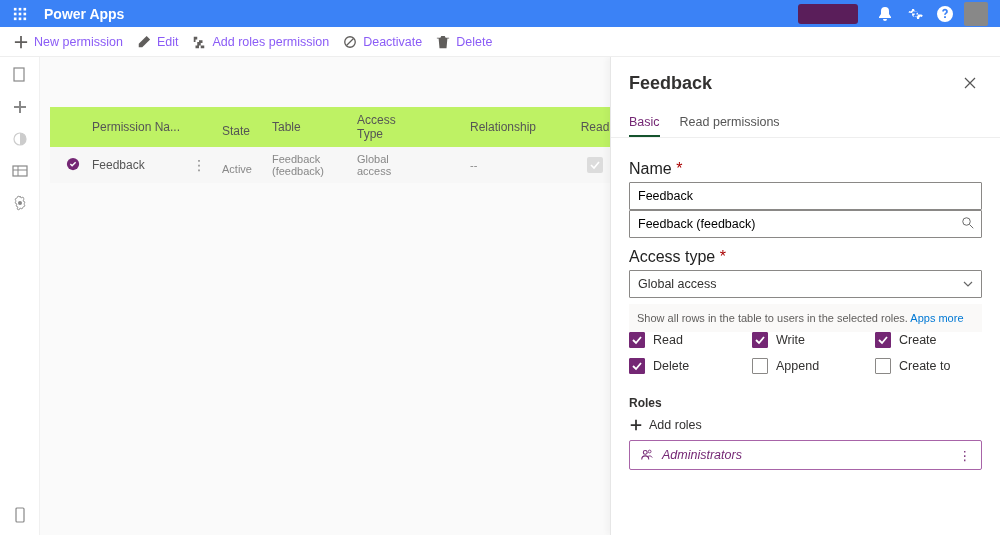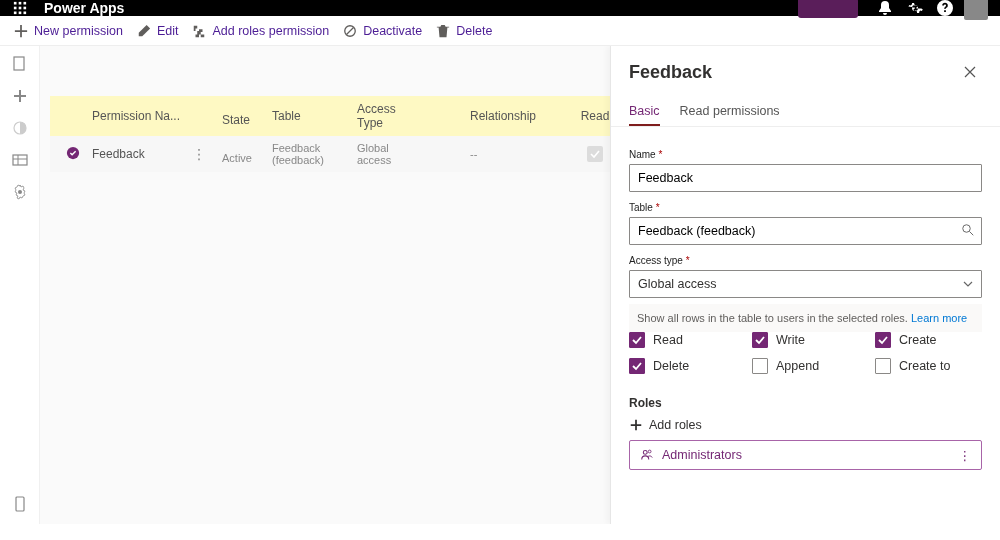--- a/index.html
+++ b/index.html
@@ -1,37 +1,37 @@
 <!DOCTYPE html>
 <html><head>
 <meta charset="utf-8">
 <style>
 * { margin: 0; padding: 0; box-sizing: border-box; font-family: "Segoe UI", -apple-system, sans-serif; }
 body { width: 1000px; height: 540px; overflow: hidden; background: #fff; color: #323130; font-size: 13px; }
 
-.topbar { height: 16px; background: #000000; display: flex; align-items: center; color: #fff; padding: 0 8px; }
+.topbar { height: 27px; background: #3b82f6; display: flex; align-items: center; color: #fff; padding: 0 8px; }
 .waffle { width: 24px; height: 24px; display: flex; align-items: center; justify-content: center; cursor: pointer; }
 .waffle svg { width: 14px; height: 14px; }
 .app-title { font-size: 14px; font-weight: 600; margin-left: 12px; }
 .topbar-spacer { flex: 1; }
 .topbar-badge { width: 60px; height: 20px; background: #5a1e5a; border-radius: 3px; margin-right: 12px; }
 .topbar-icon { width: 30px; height: 32px; display: flex; align-items: center; justify-content: center; cursor: pointer; }
 .topbar-icon svg { width: 16px; height: 16px; fill: #fff; }
 .avatar { width: 24px; height: 24px; background: #888; border-radius: 2px; margin: 0 4px; }
 
 .commandbar { height: 30px; display: flex; align-items: center; padding: 0 14px; border-bottom: 1px solid #eee; background: #fff; gap: 14px; }
-.cmd { display: flex; align-items: center; gap: 6px; color: #4c1d95; font-size: 12.5px; cursor: pointer; }
+.cmd { display: flex; align-items: center; gap: 6px; color: #8b5cf6; font-size: 12.5px; cursor: pointer; }
 .cmd svg { width: 14px; height: 14px; fill: #605e5c; }
 
 .body { display: flex; height: calc(540px - 32px - 30px); }
 .leftrail { width: 40px; border-right: 1px solid #f0f0f0; display: flex; flex-direction: column; align-items: center; padding-top: 10px; gap: 16px; }
 .leftrail-icon { width: 16px; height: 16px; fill: #888; cursor: pointer; }
 
 .main { flex: 1; background: #fafafa; position: relative; overflow: hidden; }
-.tablewrap { margin: 50px 10px 0 10px; background: #fef9c3; }
+.tablewrap { margin: 50px 10px 0 10px; background: #bef264; }
 .thead { display: flex; height: 40px; align-items: center; font-size: 12px; color: #555; padding: 0 10px; }
 .th-col { padding: 0 6px; }
 .col-check { width: 26px; }
 .col-name { width: 130px; }
 .col-state { width: 50px; margin-top: 7px; }
 .col-table { width: 85px; text-align: left; }
 .col-access { width: 75px; text-align: left; }
 .col-rel { width: 110px; text-align: left; margin-left: 38px; }
 .col-priv { width: 42px; text-align: center; }
 .trow { display: flex; height: 36px; align-items: center; padding: 0 10px; background: #f7f7f7; font-size: 12px; color: #555; }
@@ -40,43 +40,43 @@
 .priv-box { width: 16px; height: 16px; background: #dcdcdc; border-radius: 2px; display: inline-flex; align-items: center; justify-content: center; margin: 0 auto; }
 .priv-box svg { width: 10px; height: 10px; fill: #fff; }
 
 .panel { position: absolute; right: 0; top: 0; width: 390px; height: 100%; background: #fff; border-left: 1px solid #e6e6e6; box-shadow: -3px 0 6px rgba(0,0,0,0.04); display: flex; flex-direction: column; }
 .panel-head { display: flex; align-items: center; padding: 14px 18px 8px 18px; }
 .panel-title { font-size: 18px; font-weight: 600; flex: 1; }
 .panel-close { width: 24px; height: 24px; display: flex; align-items: center; justify-content: center; cursor: pointer; }
 .panel-close svg { width: 12px; height: 12px; stroke: #555; }
 .tabs { display: flex; gap: 20px; padding: 0 18px; border-bottom: 1px solid #eee; margin-top: 6px; }
 .tab { font-size: 12.5px; padding: 6px 0; cursor: pointer; color: #555; }
-.tab.active { color: #742774; border-bottom: 2px solid #7f1d1d; font-weight: 500; }
+.tab.active { color: #742774; border-bottom: 2px solid #14532d; font-weight: 500; }
 
 .panel-body { padding: 12px 18px; overflow-y: auto; flex: 1; }
-.field-label { font-size: 10px; margin: 10px 0 4px 0; color: #222; }
+.field-label { font-size: 16px; margin: 10px 0 4px 0; color: #222; }
 .req { color: #a80000; }
 .input { width: 100%; height: 28px; border: 1px solid #8a8886; padding: 0 8px; font-size: 12.5px; border-radius: 1px; }
 .input-lookup { position: relative; }
 .input-lookup svg { position: absolute; right: 8px; top: 7px; width: 12px; height: 12px; fill: #666; }
 .select { width: 100%; height: 28px; border: 1px solid #8a8886; padding: 0 8px; font-size: 12.5px; background: #fff; position: relative; display: flex; align-items: center; border-radius: 1px; }
 .select-caret { position: absolute; right: 8px; top: 10px; }
 .hint { background: #faf9f8; font-size: 11px; padding: 8px; margin-top: 6px; color: #605e5c; }
 .hint a { color: #0078d4; text-decoration: none; cursor: pointer; }
 
 .section-label { font-size: 12px; font-weight: 600; margin-top: 22px; margin-bottom: 8px; }
 .priv-grid { display: grid; grid-template-columns: 1fr 1fr 1fr; gap: 10px 16px; }
 .chk { display: flex; align-items: center; gap: 8px; font-size: 12.5px; cursor: pointer; }
 .chk-box { width: 16px; height: 16px; border: 1px solid #8a8886; display: flex; align-items: center; justify-content: center; border-radius: 1px; }
 .chk-box.checked { background: #742774; border-color: #742774; }
 .chk-box svg { width: 10px; height: 10px; fill: #fff; }
 
 .addroles { display: flex; align-items: center; gap: 6px; font-size: 12.5px; cursor: pointer; margin-bottom: 8px; color: #323130; }
 .role-pill { display: flex; align-items: center; height: 30px; border: 1px solid #a864a8; border-radius: 2px; padding: 0 6px 0 10px; margin-bottom: 6px; font-size: 12.5px; color: #742774; gap: 8px; }
-.role-pill .rname { flex: 1; }
+.role-pill .rname { flex: 1; font-style: italic; }
 .role-pill svg.ricon { width: 14px; height: 14px; fill: #742774; }
 .role-pill .rmore { color: #742774; cursor: pointer; padding: 0 4px; }
 </style>
 </head>
 <body>
 
 <div class="topbar">
   <div class="waffle">
     <svg viewBox="0 0 16 16">
         <g fill="#fff">
@@ -225,38 +225,37 @@
         </div>
       </div>
       <div class="tabs">
         <div class="tab active">Basic</div>
         <div class="tab">Read permissions</div>
       </div>
       <div class="panel-body">
         <div class="field-label"><span>Name</span> <span class="req">*</span></div>
         <input class="input" value="Feedback" style="">
 
-        <div class="field-label"><span>Table</span> <span class="req">*</span></div>
         <div class="input-lookup">
           <input class="input" value="Feedback (feedback)" style="">
           <svg viewBox="0 0 16 16">
               <circle cx="6" cy="6" r="5" fill="none" stroke="#666" stroke-width="1.3"></circle>
               <line x1="10" y1="10" x2="15" y2="15" stroke="#666" stroke-width="1.3"></line>
             </svg>
         </div>
 
         <div class="field-label"><span>Access type</span> <span class="req">*</span></div>
         <div class="select">
           <span>Global access</span>
           <svg class="select-caret" width="10" height="6" viewBox="0 0 10 6">
               <path d="M1 1l4 4 4-4" stroke="#666" stroke-width="1.2" fill="none"></path>
             </svg>
         </div>
         <div class="hint">
-          <span>Show all rows in the table to users in the selected roles.</span> <a>Learn more</a>
+          <span>Show all rows in the table to users in the selected roles.</span> <a>Apps more</a>
         </div>
 
         <div class="priv-grid" id="priv-grid">
             <label class="chk">
               <span class="chk-box checked">
                 <svg viewBox="0 0 10 10">
                   <path d="M1 5l3 3 5-6" stroke="#fff" stroke-width="1.8" fill="none"></path>
                 </svg>
               </span>
               <span>Read</span>

